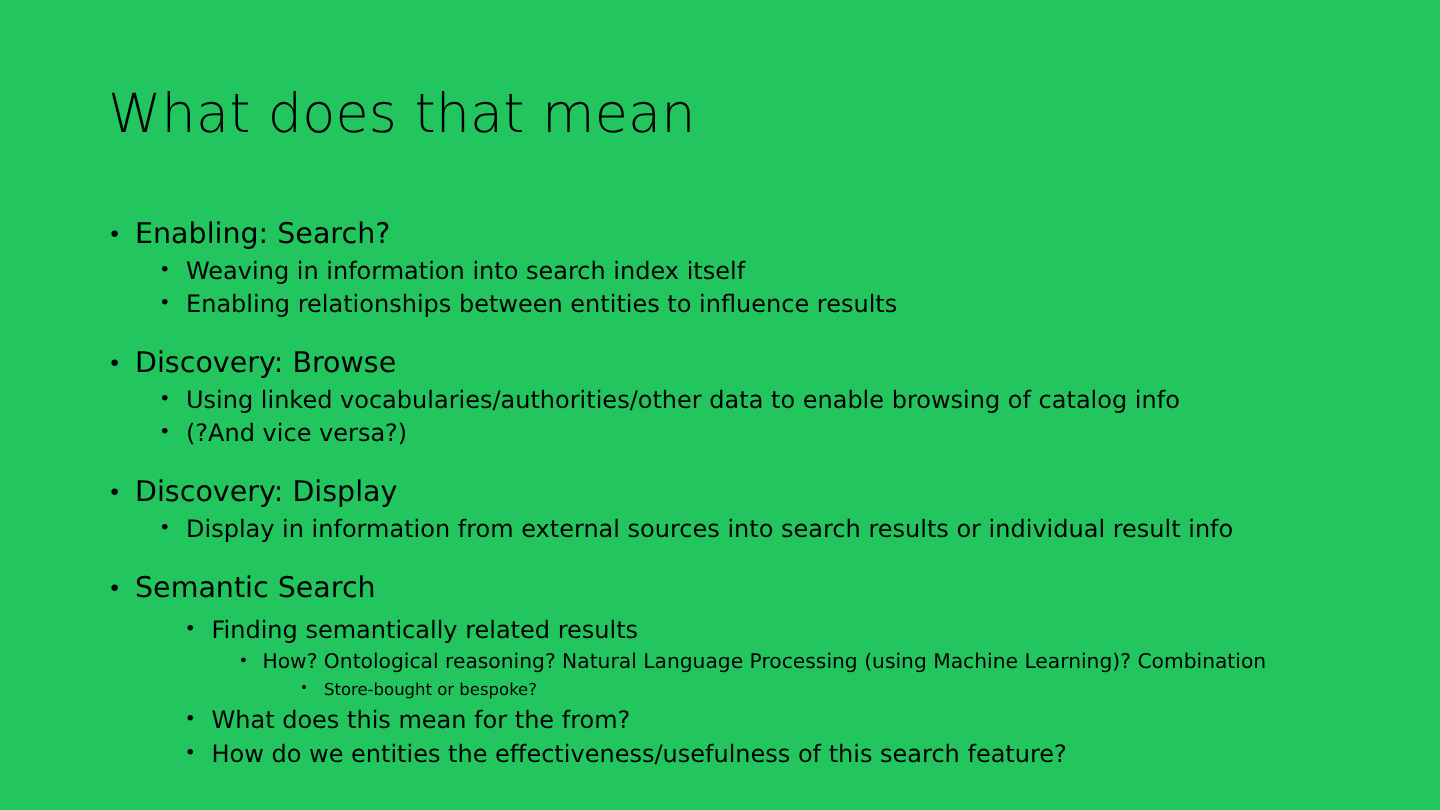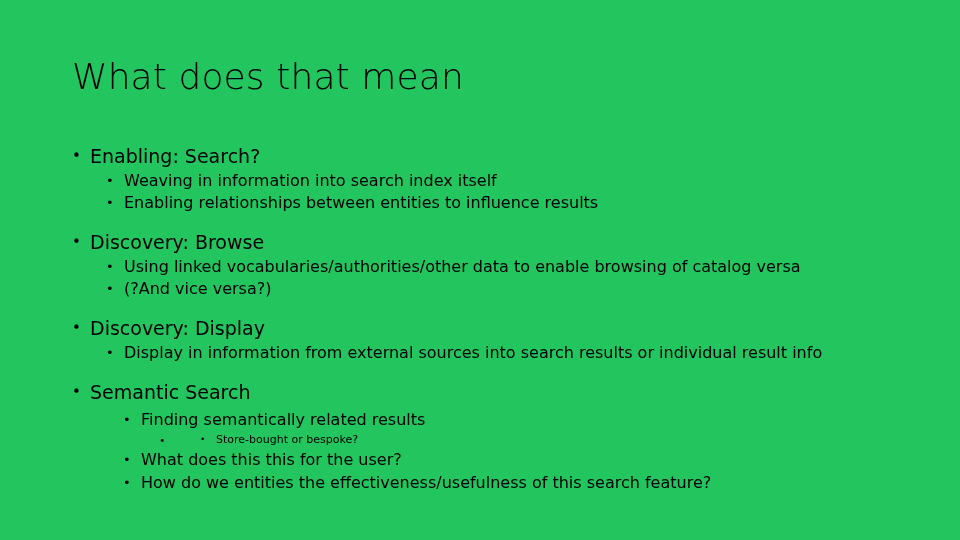--- a/index.html
+++ b/index.html
@@ -134,21 +134,21 @@
 
     <div class="group-gap"></div>
 
     <div class="group">
       <div class="bullet lv1">
         <span class="marker">•</span>
         <span class="btext">Discovery: Browse</span>
       </div>
       <div class="bullet lv2">
         <span class="marker">•</span>
-        <span class="btext">Using linked vocabularies/authorities/other data to enable browsing of catalog versa</span>
+        <span class="btext">Using linked vocabularies/authorities/other data to enable browsing of catalog info</span>
       </div>
       <div class="bullet lv2">
         <span class="marker">•</span>
         <span class="btext">(?And vice versa?)</span>
       </div>
     </div>
 
     <div class="group-gap"></div>
 
     <div class="group">
@@ -172,30 +172,31 @@
 
       <div class="small-gap"></div>
 
       <div class="bullet lv3">
         <span class="marker">•</span>
         <span class="btext">Finding semantically related results</span>
       </div>
 
       <div class="bullet lv4">
         <span class="marker">•</span>
+        <span class="btext">How? Ontological reasoning? Natural Language Processing (using Machine Learning)? Combination</span>
       </div>
 
       <div class="bullet lv5">
         <span class="marker">•</span>
         <span class="btext">Store-bought or bespoke?</span>
       </div>
 
       <div class="bullet lv3">
         <span class="marker">•</span>
-        <span class="btext">What does this this for the user?</span>
+        <span class="btext">What does this mean for the from?</span>
       </div>
 
       <div class="bullet lv3">
         <span class="marker">•</span>
         <span class="btext">How do we entities the effectiveness/usefulness of this search feature?</span>
       </div>
     </div>
 
   </div>
 </div>

